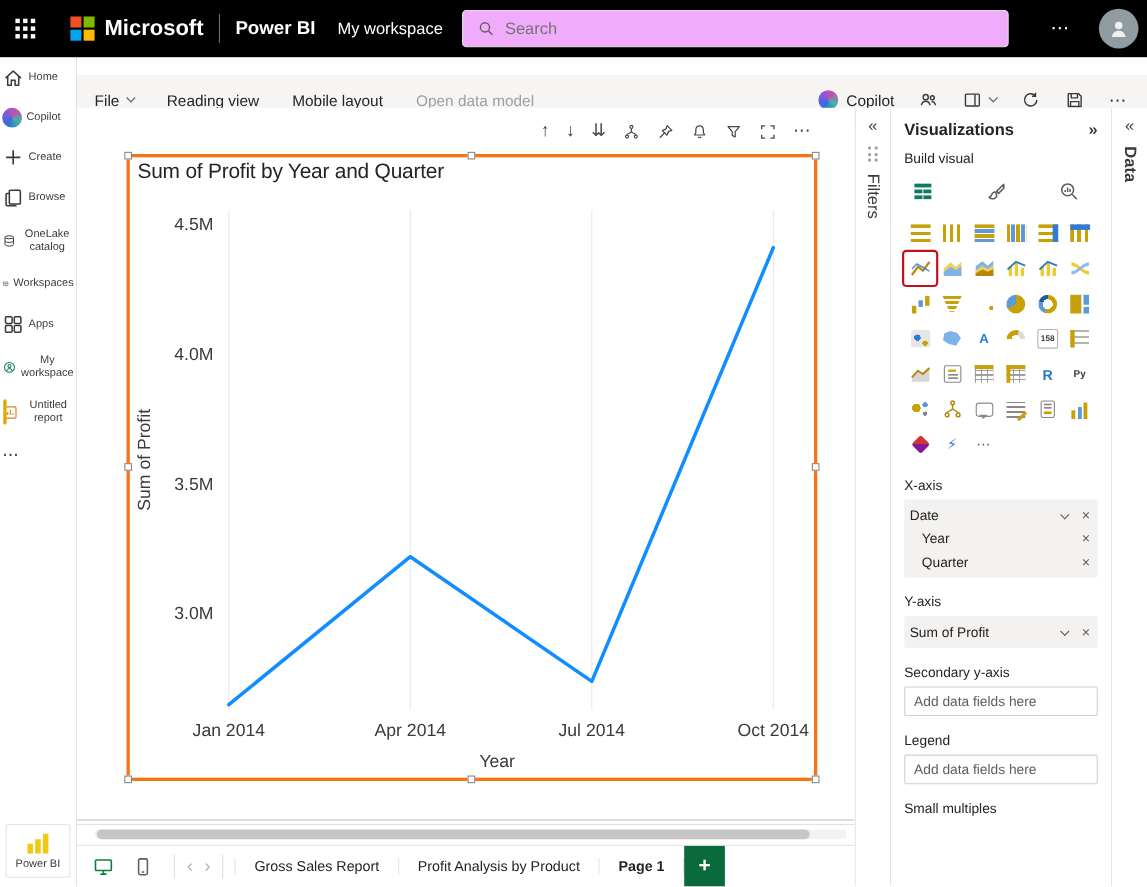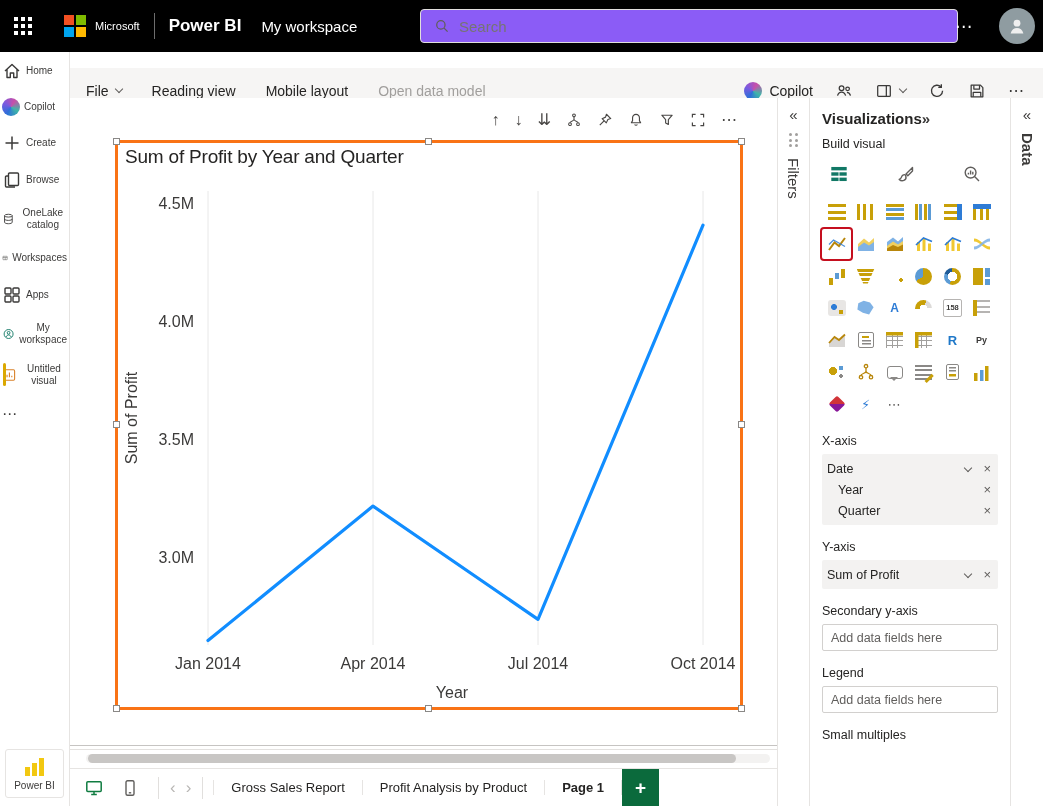--- a/index.html
+++ b/index.html
@@ -8,25 +8,25 @@
   svg.ic,svg.ic16,svg.ic18,svg.ic20,svg.ic22{display:block;} .ic18{width:18px;height:18px;} .ic20{width:20px;height:20px;} .ic22{width:22px;height:22px;}
 
   
   .topbar{position:absolute;left:0;top:0;width:1043px;height:52px;background:#000;display:flex;align-items:center;color:#fff;z-index:5;}
   .waffle{width:46px;height:52px;display:flex;align-items:center;justify-content:center;cursor:pointer;}
   .waffle-grid{display:grid;grid-template-columns:repeat(3,4px);gap:3px;}
   .waffle-grid i{width:4px;height:4px;background:#fff;}
   .mslogo{display:grid;grid-template-columns:10px 10px;gap:2px;margin:0 9px 0 18px;}
   .mslogo i{width:10px;height:10px;display:block;}
   .ms-r{background:#F25022;} .ms-g{background:#7FBA00;} .ms-b{background:#00A4EF;} .ms-y{background:#FFB900;}
-  .brand{font-size:11px;font-weight:400;}
+  .brand{font-size:20px;font-weight:700;}
   .tb-div{width:1px;height:26px;background:#6d6d6d;margin:0 14px;}
   .app-name{font-size:17px;font-weight:700;}
   .ws-name{font-size:15px;margin-left:20px;font-weight:400;}
-  .searchbox{position:absolute;left:420px;top:9px;width:538px;height:34px;background:#8b5cf6;border:1px solid #e1dfdd;border-radius:4px;display:flex;align-items:center;color:#605e5c;}
+  .searchbox{position:absolute;left:420px;top:9px;width:497px;height:34px;background:#f0abfc;border:1px solid #e1dfdd;border-radius:4px;display:flex;align-items:center;color:#605e5c;}
   .searchbox .sb-ic{width:16px;height:16px;margin:0 9px 0 13px;color:#605e5c;}
   .search-input{border:none;outline:none;flex:1;font-size:15px;color:#252423;font-family:inherit;background:transparent;}
   .search-input::placeholder{color:#767472;}
   .tb-more{position:absolute;right:58px;top:0;height:52px;width:42px;display:flex;align-items:center;justify-content:center;font-size:17px;letter-spacing:1px;cursor:pointer;}
   .avatar{position:absolute;right:8px;top:8px;width:36px;height:36px;border-radius:50%;background:#8f9ca1;display:flex;align-items:center;justify-content:center;color:#efefef;}
   .avatar svg{width:20px;height:20px;}
 
   
   .ribbon{position:absolute;left:70px;top:68px;right:0;height:46px;background:#f6f5f4;border-bottom:1px solid #e6e4e2;display:flex;align-items:center;}
   .rb-left{display:flex;align-items:center;gap:30px;margin-left:16px;font-size:14px;}
@@ -77,21 +77,21 @@
   .fstrip{left:777px;border-left:1px solid #e6e4e2;border-right:1px solid #e6e4e2;}
   .dstrip{right:0;border-left:1px solid #e6e4e2;}
   .collapse{font-size:15px;color:#3b3a39;cursor:pointer;line-height:1;}
   .grip{display:grid;grid-template-columns:3px 3px;gap:2.5px;}
   .grip i{width:3px;height:3px;border-radius:50%;background:#a19f9d;display:block;}
   .vtext{writing-mode:vertical-rl;font-size:15px;color:#3b3a39;}
   .vtext.bold{font-weight:700;}
 
   
   .vizpanel{position:absolute;left:810px;top:98px;width:200px;bottom:0;background:#fff;padding:12px 12px 0;overflow:hidden;}
-  .vp-head{display:flex;align-items:center;font-size:15px;font-weight:700;color:#252423;}
+  .vp-head{display:flex;justify-content:space-between;align-items:center;font-size:15px;font-weight:700;color:#252423;}
   .vp-sub{font-size:12.5px;margin-top:10px;color:#252423;}
   .vp-tabs{display:flex;align-items:center;gap:46px;margin:8px 4px 2px 6px;height:30px;}
   .vp-tab{cursor:pointer;color:#605e5c;display:flex;align-items:center;}
   .vp-tab.sel{color:#117865;}
   .gallery{display:grid;grid-template-columns:repeat(6,29px);gap:2px 0;margin-top:8px;}
   .vi-cell{width:29px;height:30px;display:flex;align-items:center;justify-content:center;cursor:pointer;border-radius:2px;}
   .vi-selected{box-shadow:0 0 0 2px #C50F1F;}
   .gi-svg{width:20px;height:20px;color:#B8860B;}
   .gk{display:flex;align-items:center;justify-content:center;width:20px;height:20px;font-size:10px;}
   .k-hbar{background:repeating-linear-gradient(180deg,#C8A008 0 3px,transparent 3px 6.5px);width:18px;height:16px;}
@@ -442,21 +442,21 @@
       <div class="nav-item">
         <svg class="nav-ic c-teal">
           <use href="#sym-myws"></use>
         </svg>
         <span class="lbl">My workspace</span>
       </div>
       <div class="nav-item active">
         <svg class="nav-ic">
           <use href="#sym-report"></use>
         </svg>
-        <span class="lbl">Untitled visual</span>
+        <span class="lbl">Untitled report</span>
       </div>
       <div class="nav-item">
         <span class="nav-dots">⋯</span>
       </div>
     </div>
   <div class="nav-footer">
     <span class="pbi-logo">
         <i></i>
         <i></i>
         <i></i>

